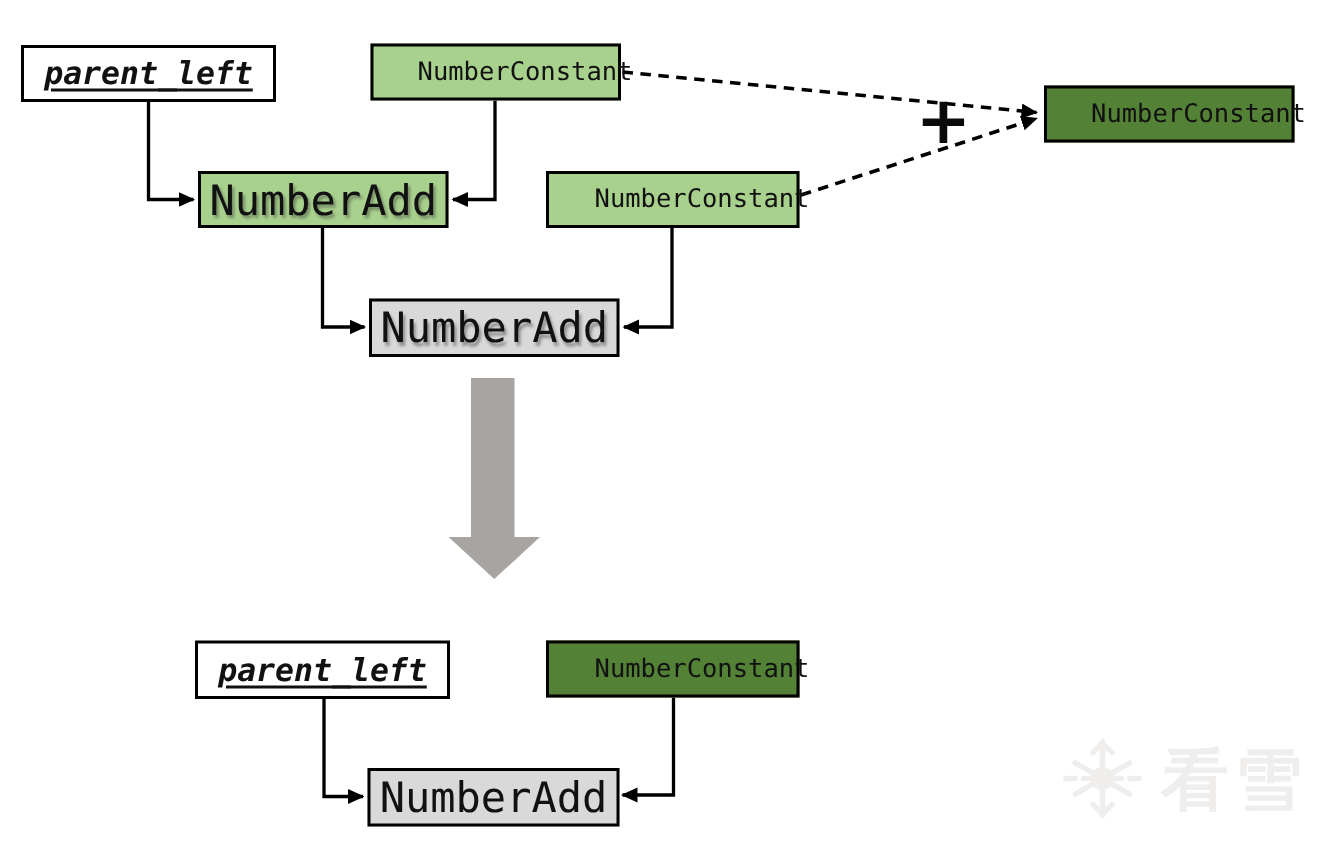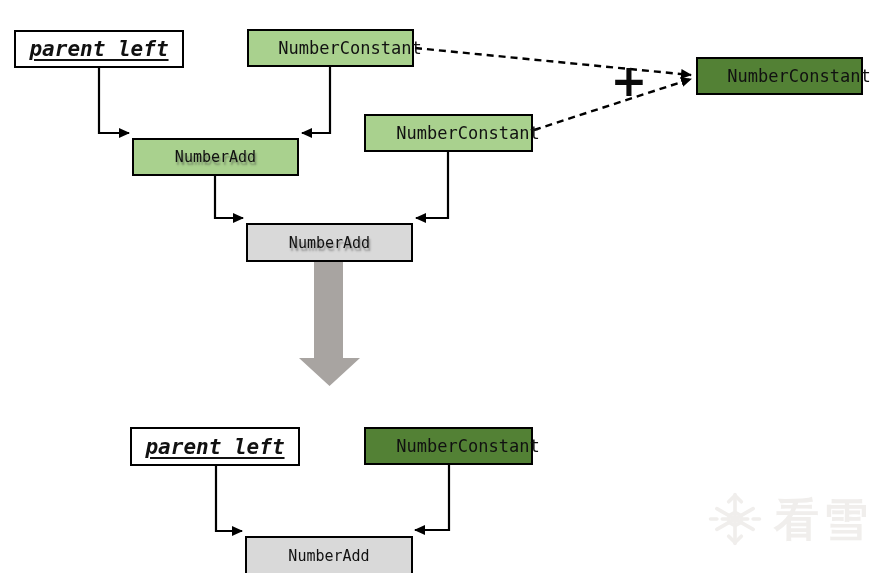--- a/index.html
+++ b/index.html
@@ -33,21 +33,21 @@
     font-weight: bold;
     font-size: 21px;
     text-decoration: underline;
     text-decoration-thickness: 2px;
     text-underline-offset: 3px;
   }
   .light-green { background: #a9d18e; }
   .dark-green  { background: #538135; }
   .gray-box    { background: #d9d9d9; }
   .const-label { font-size: 17px; padding-left: 39px; }
-  .add-label   { font-size: 15px; margin-top: 24px; }
+  .add-label   { font-size: 28px; }
   .soft-shadow { text-shadow: 1.5px 2.5px 2px rgba(50,50,50,0.45); }
 
   
   #n-parent-top   { left: 14px;  top: 30px;  width: 170px; height: 38px; }
   #n-const-top    { left: 247px; top: 29px;  width: 167px; height: 38px; }
   #n-add-inner    { left: 132px; top: 114px; width: 167px; height: 38px; }
   #n-const-mid    { left: 364px; top: 114px; width: 169px; height: 38px; }
   #n-add-outer    { left: 246px; top: 199px; width: 167px; height: 39px; }
   #n-const-folded { left: 696px; top: 57px;  width: 167px; height: 38px; }
 

